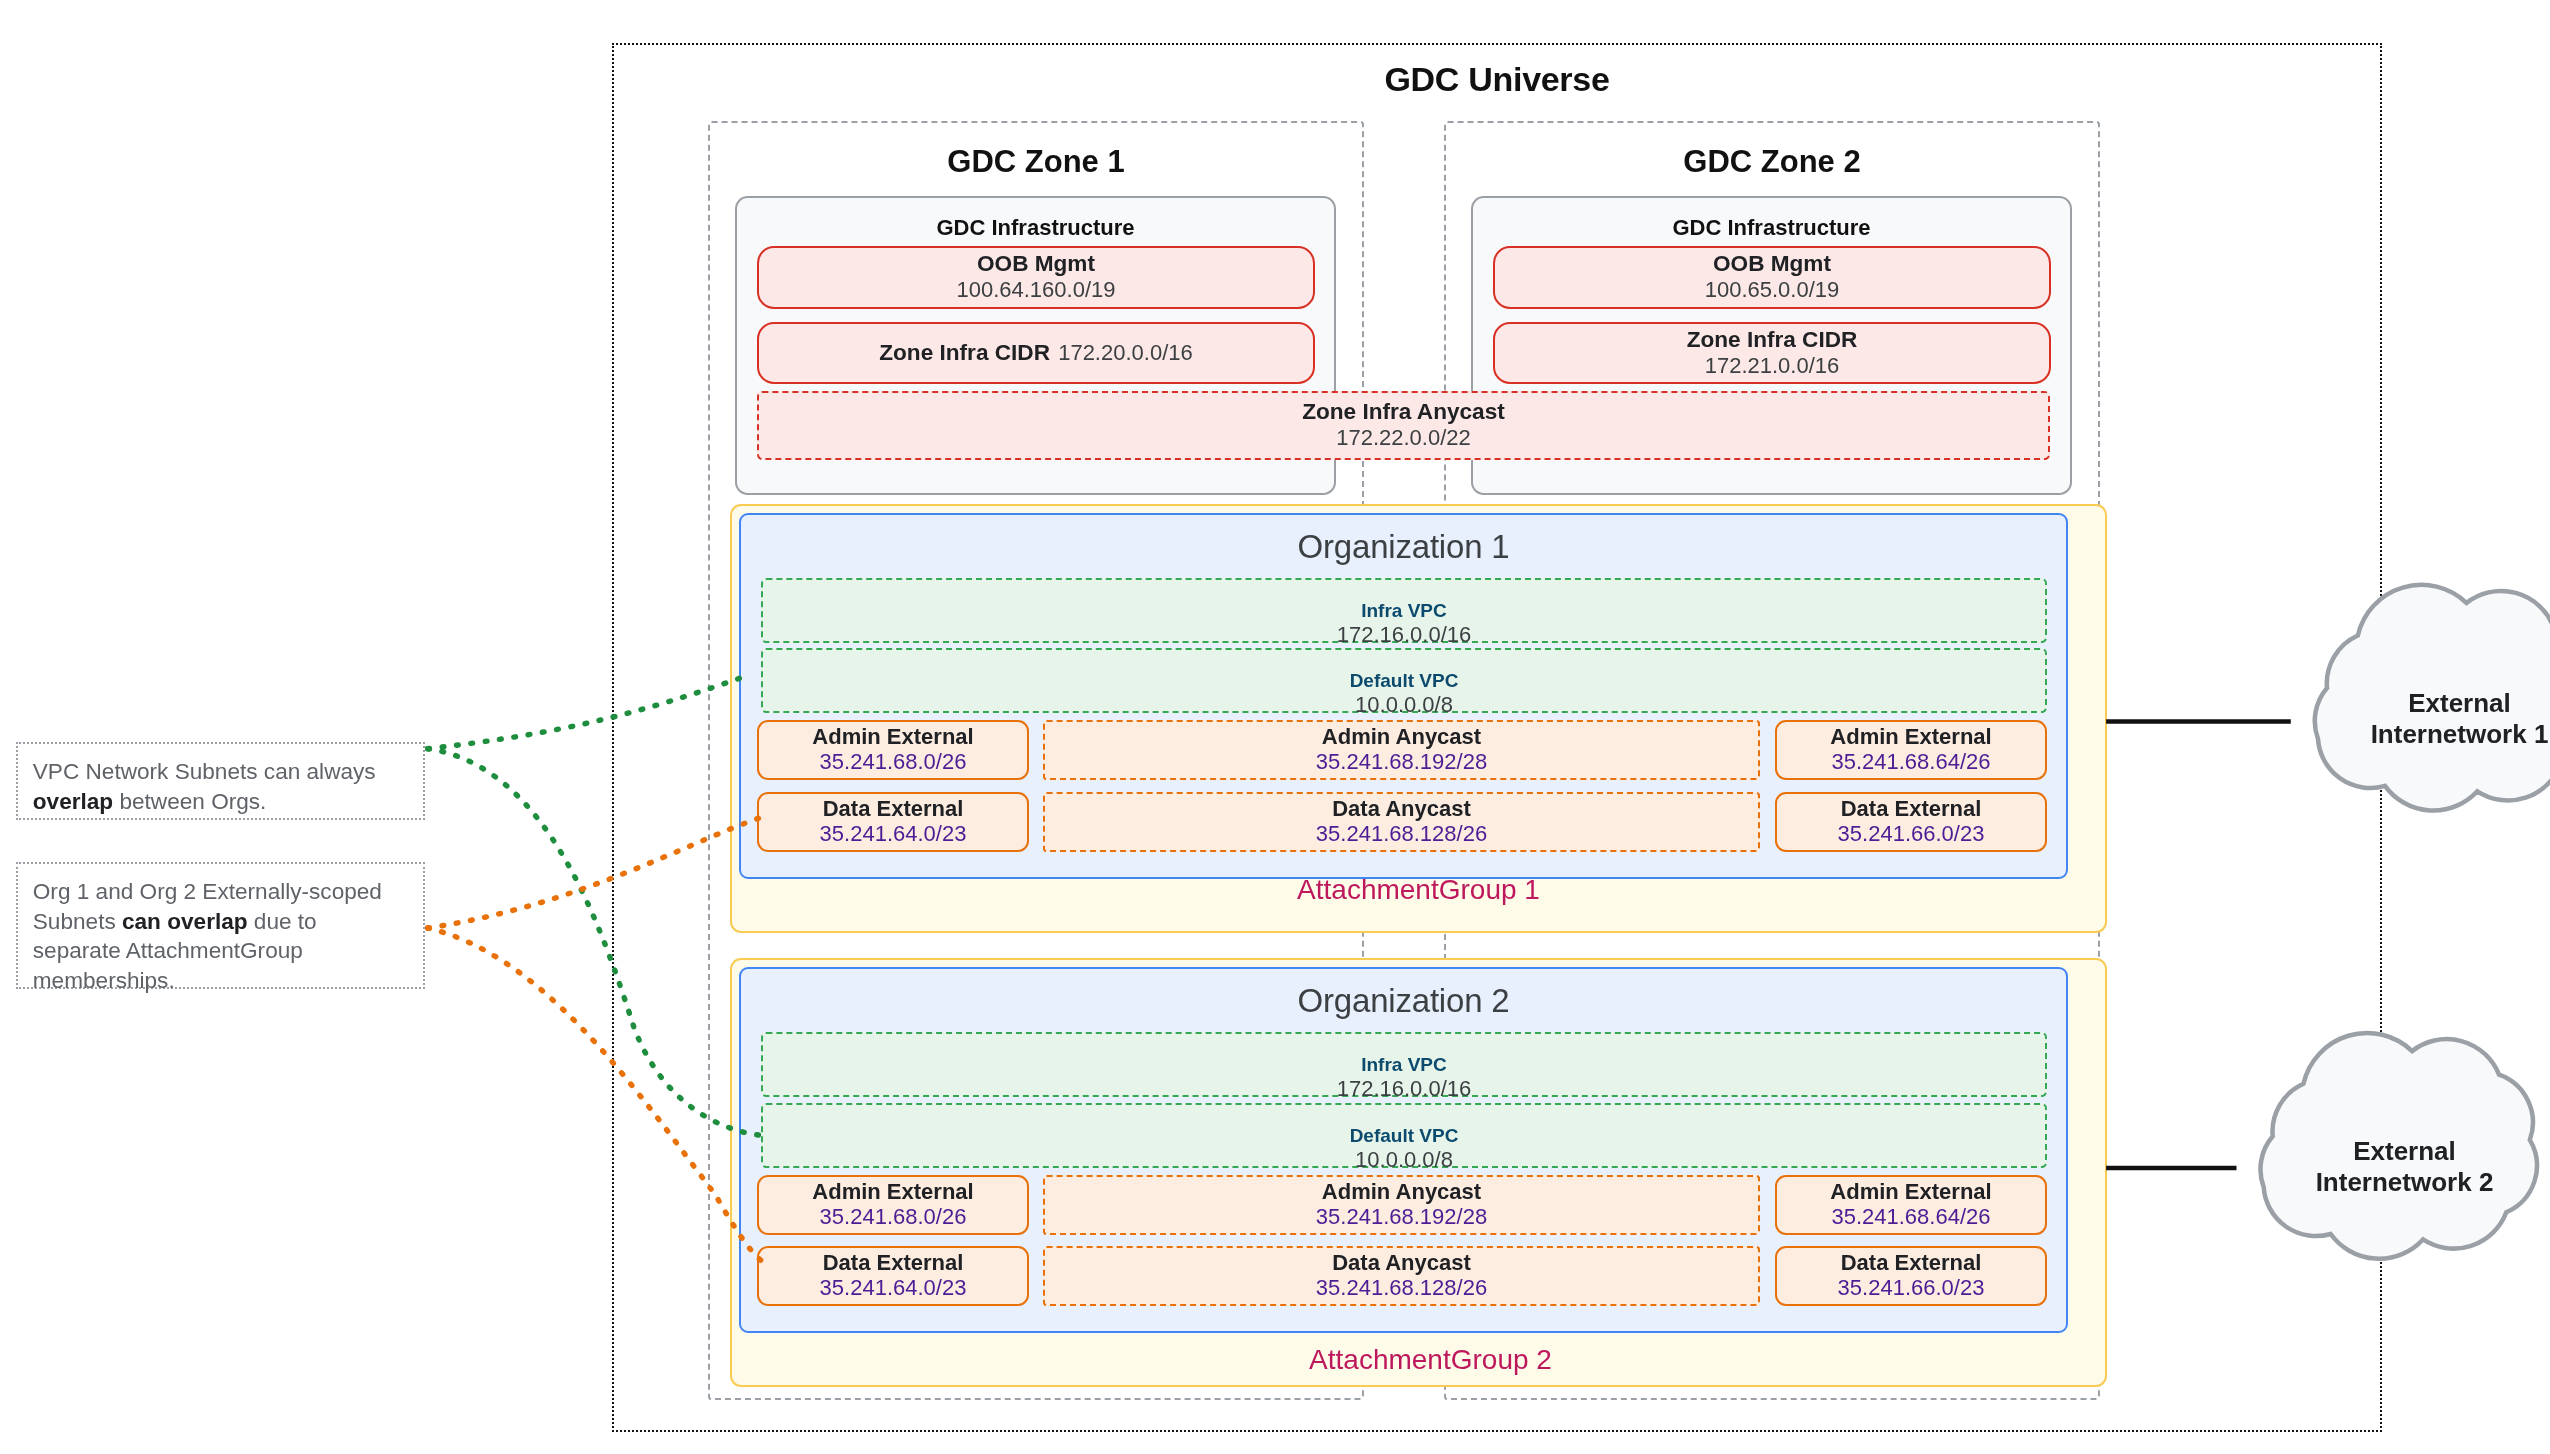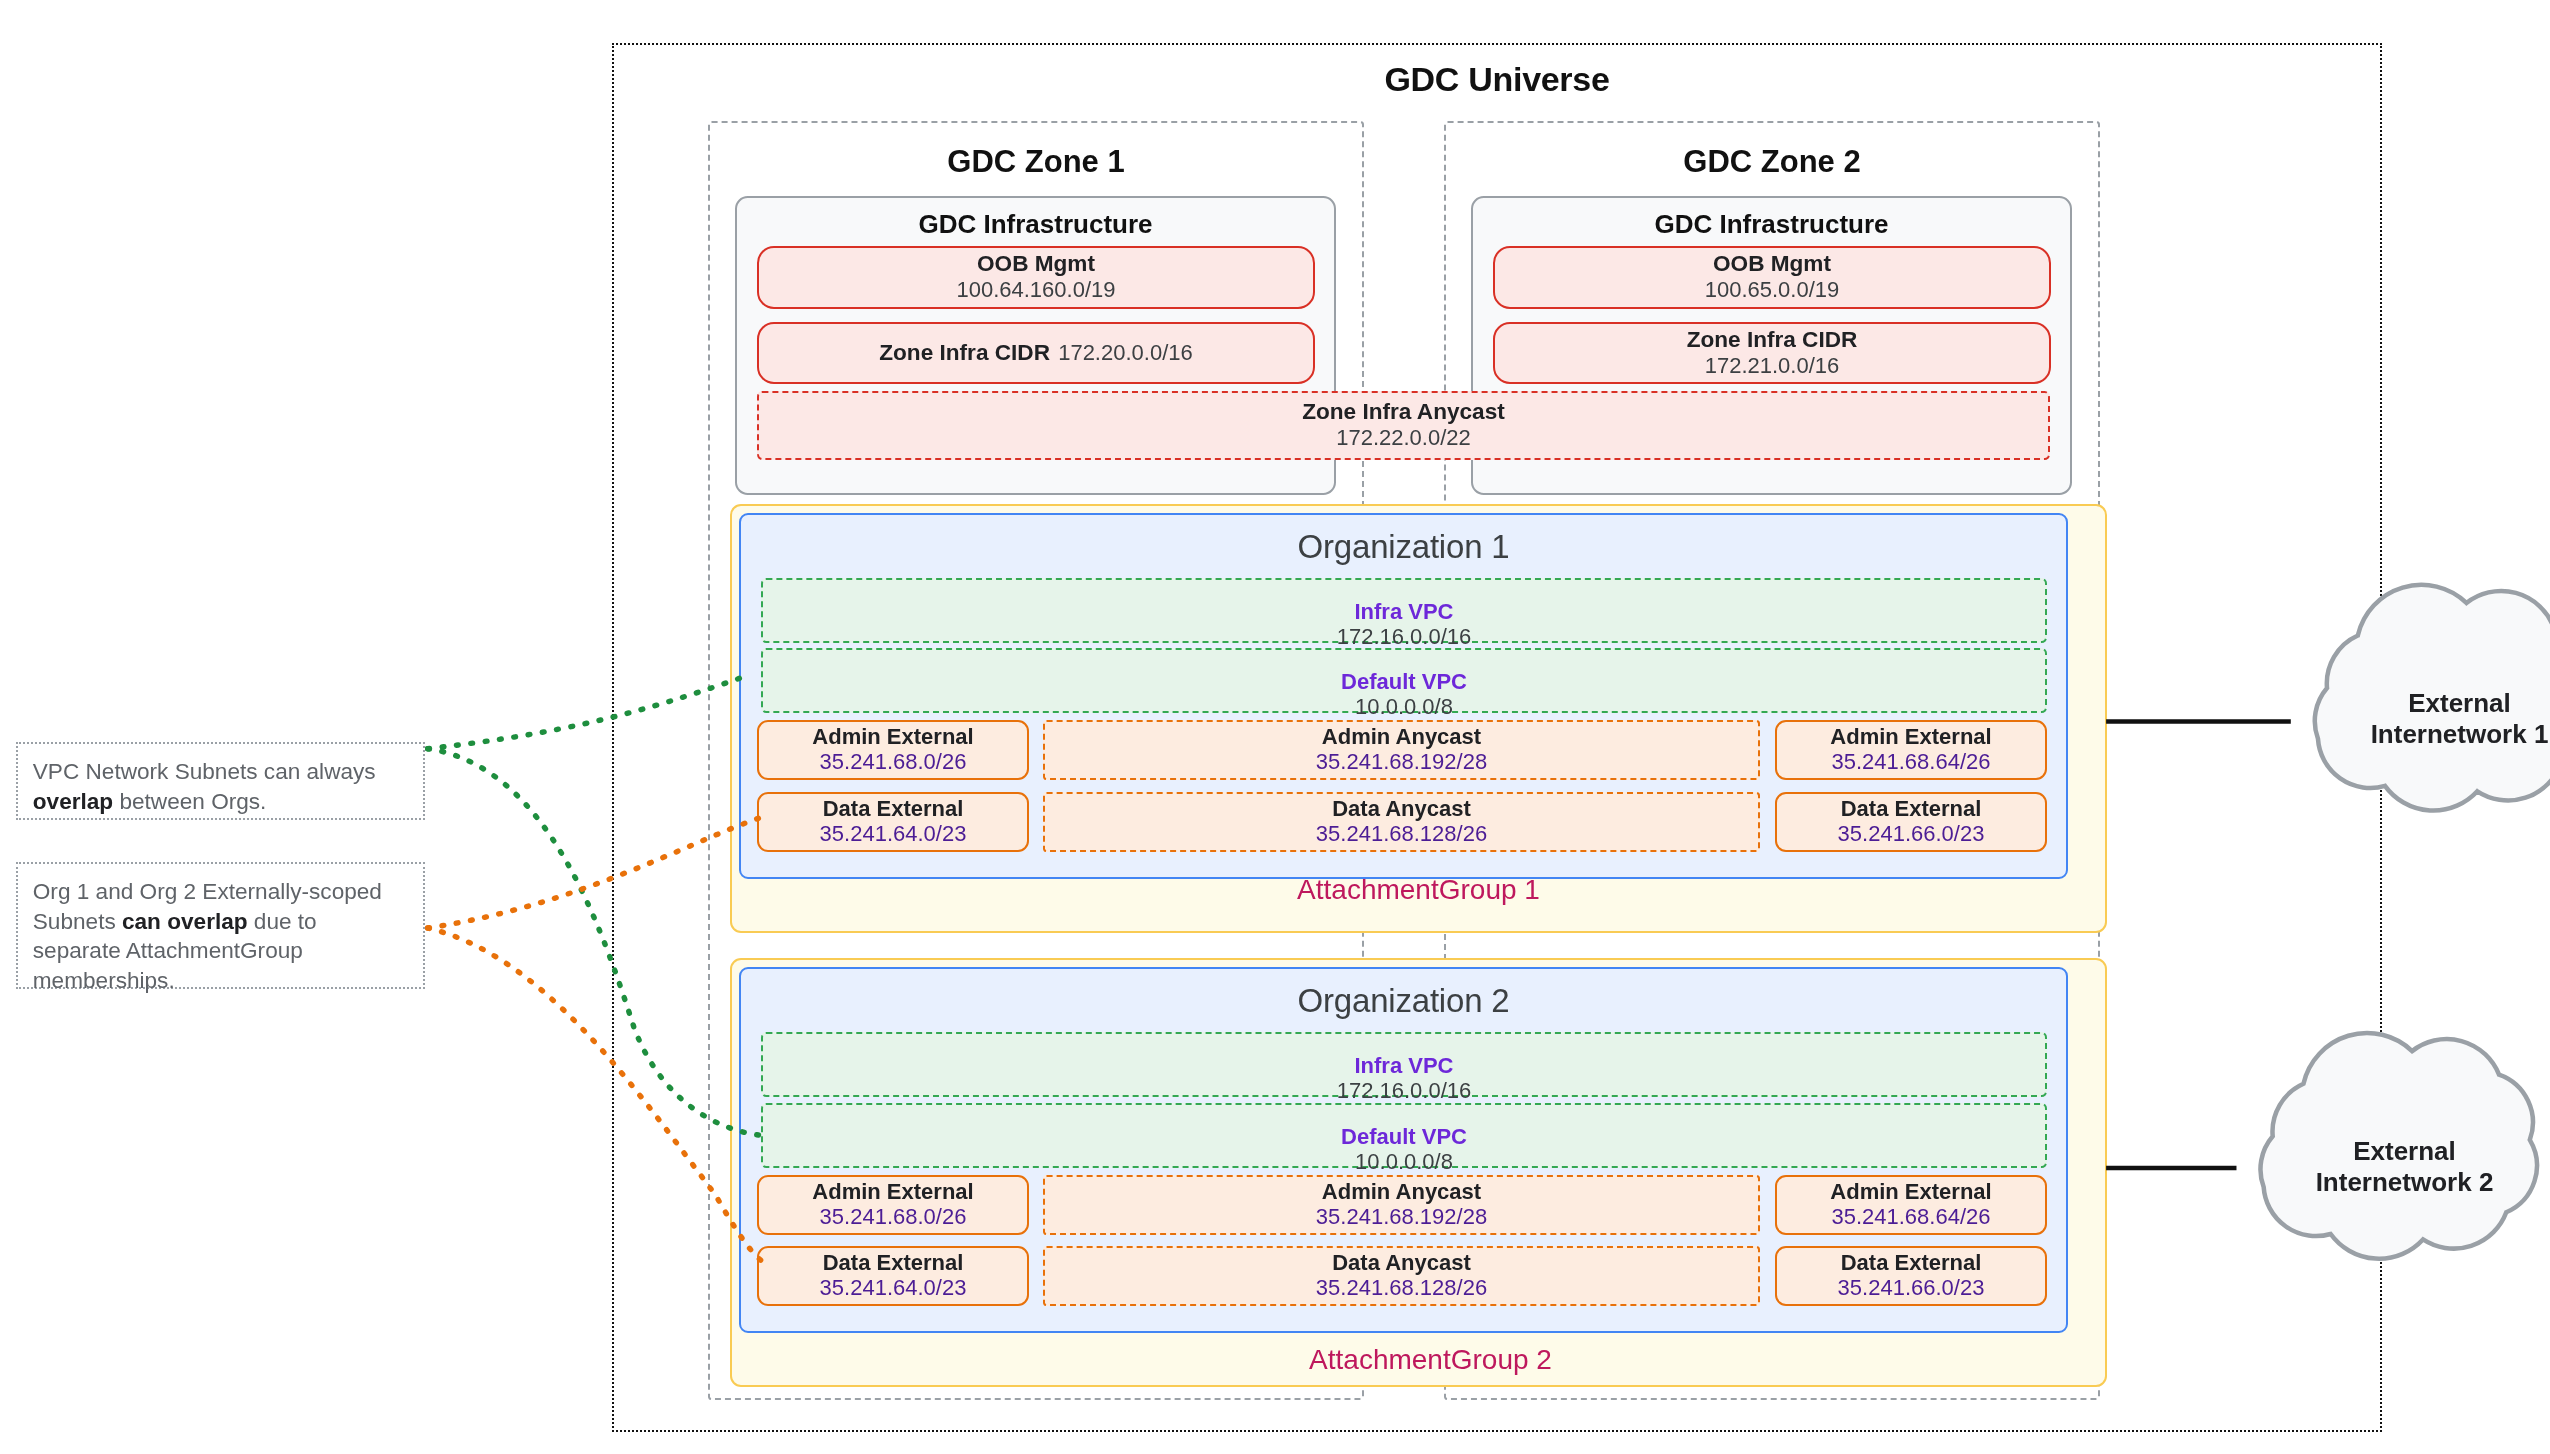--- a/index.html
+++ b/index.html
@@ -32,22 +32,22 @@
   #zone1-title{left:708px;top:138px;width:656px;}
   #zone2-title{left:1444px;top:138px;width:656px;}
 
   
   .infra{
     background:#f8f9fa;border:2.7px solid #9aa0a6;border-radius:12.7px;
   }
   #infra1{left:735px;top:196px;width:601px;height:299px;}
   #infra2{left:1471px;top:196px;width:601px;height:299px;}
   .infra-title{
-    font-size:26px;font-weight:bold;color:#111;text-align:center;
-    padding-top:11px;
+    font-size:22px;font-weight:bold;color:#111;text-align:center;
+    padding-top:17px;
   }
 
   .redbox{
     background:#fce8e6;border:2.7px solid #d93025;border-radius:17px;
     display:flex;flex-direction:column;align-items:center;justify-content:center;
     color:#202124;
   }
   .redbox .t{font-size:22.6px;font-weight:bold;line-height:1.15;}
   .redbox .v{font-size:22px;font-weight:normal;line-height:1.2;color:#3c4043;}
   .redbox.inline{flex-direction:row;gap:8.2px;}
@@ -82,21 +82,21 @@
   #org2{left:739px;top:967px;width:1329px;height:366px;}
   .org-title{
     font-size:33px;color:#3c4043;text-align:center;padding-top:12.7px;letter-spacing:-0.2px;
   }
 
   
   .vpc{
     background:#e6f4ea;border:2.7px dashed #34a853;border-radius:5.4px;
     display:flex;flex-direction:column;align-items:center;justify-content:center;
   }
-  .vpc .t{font-size:22px;font-weight:bold;color:#6d28d9;line-height:1.15;margin-top:28px;}
+  .vpc .t{font-size:19px;font-weight:bold;color:#0c4a6e;line-height:1.15;margin-top:28px;}
   .vpc .v{font-size:22px;color:#3c4043;line-height:1.2;}
 
   
   .sub{
     background:#fdece0;border:2.7px solid #e8710a;border-radius:11px;
     display:flex;flex-direction:column;align-items:center;justify-content:center;
   }
   .sub.any{border:2.7px dashed #e8710a;border-radius:3.6px;background:#fdece0;}
   .sub .t{font-size:22px;font-weight:bold;color:#202124;line-height:1.15;}
   .sub .v{font-size:22px;color:#4c1d95;line-height:1.2;}

